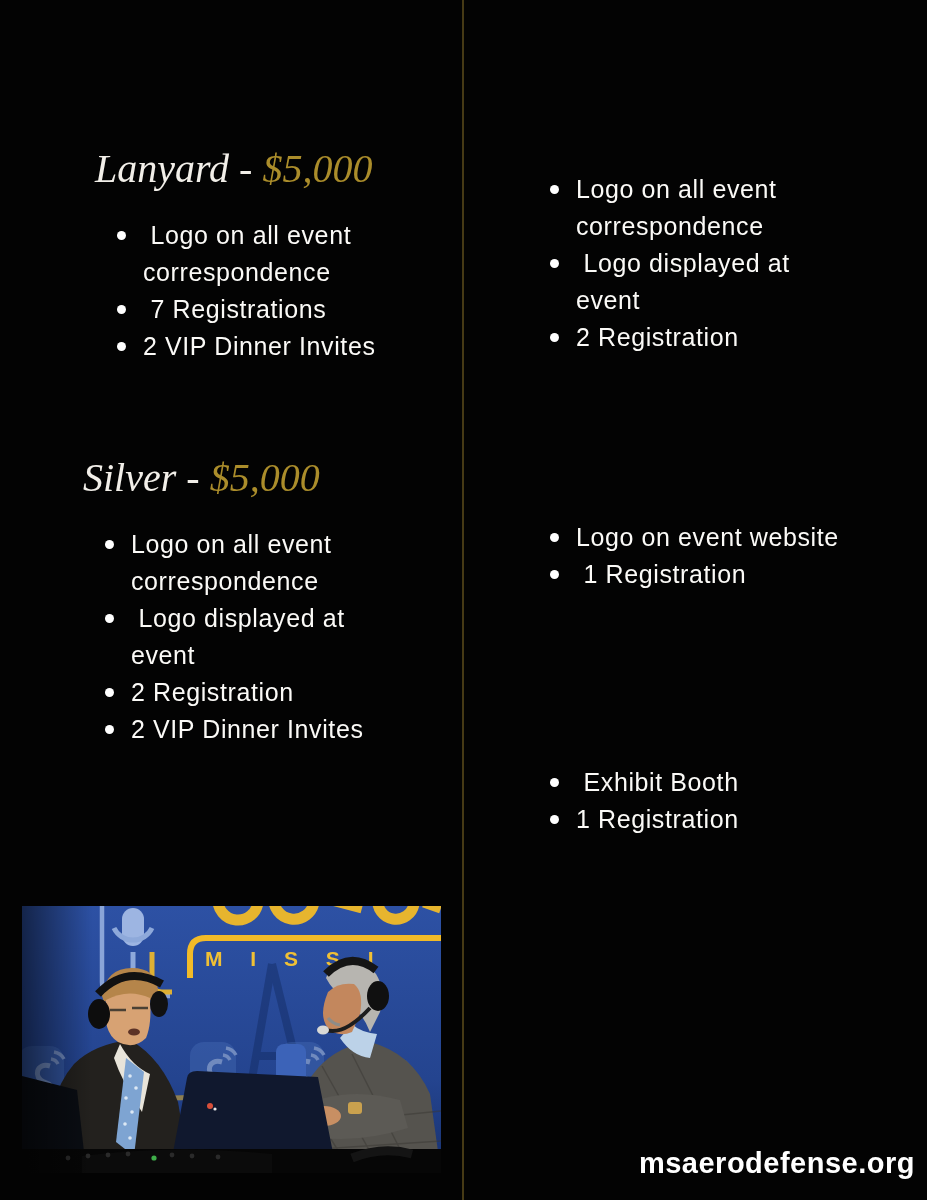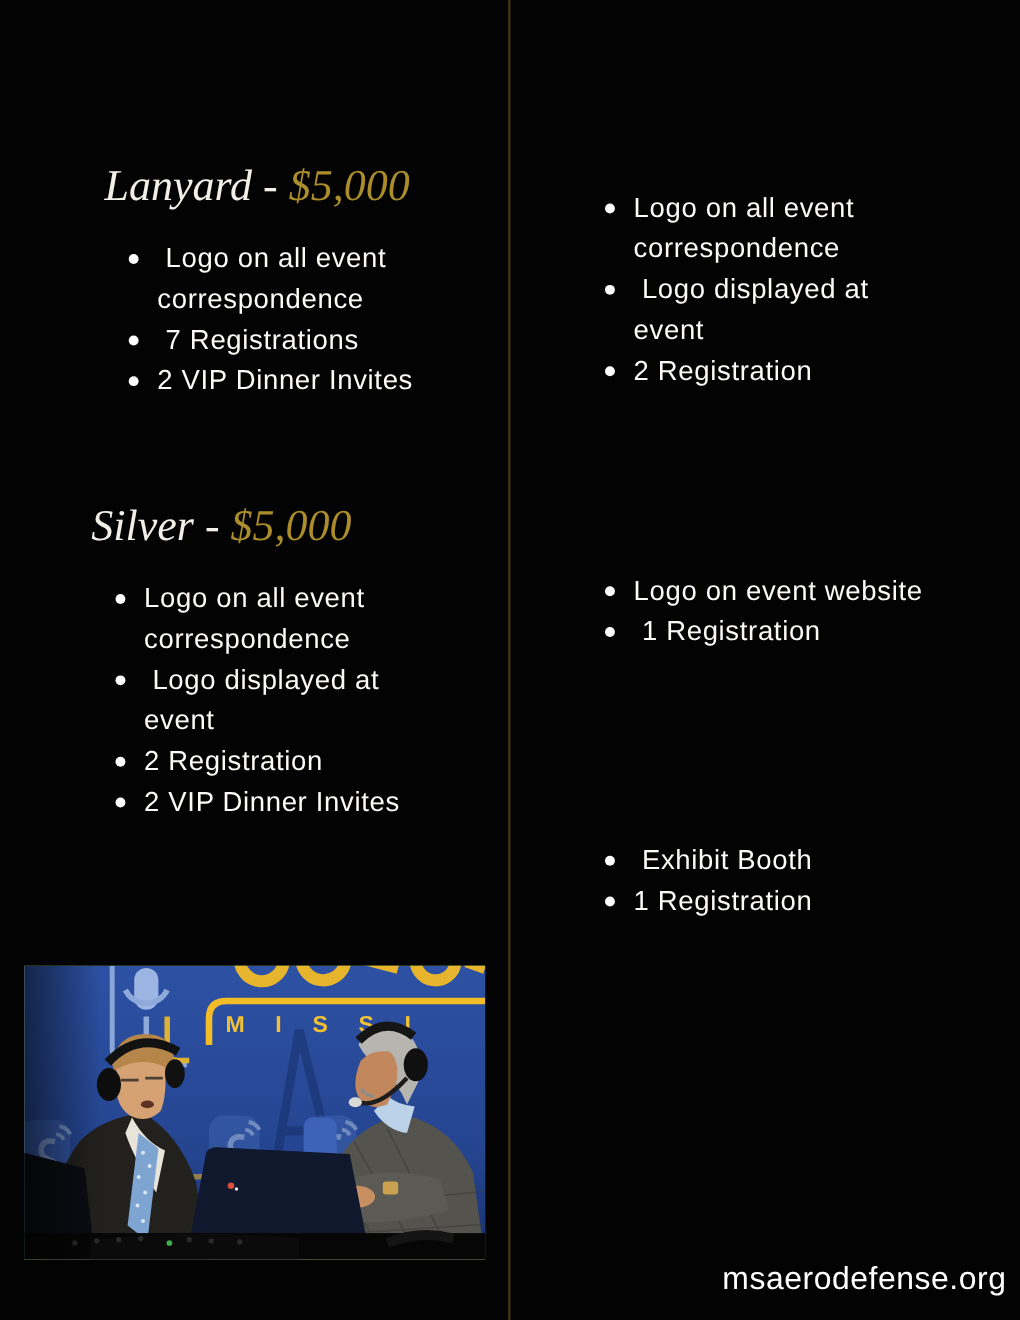--- a/index.html
+++ b/index.html
@@ -53,30 +53,30 @@
     border-radius: 50%;
     background: #ffffff;
   }
   #tier-lanyard   { left: 95px;  top: 143px; }
   #tier-silver    { left: 83px;  top: 452px; }
   #tier-bronze    { left: 528px; top: 149px; }
   #tier-supporter { left: 528px; top: 497px; }
   #tier-exhibitor { left: 528px; top: 742px; }
   .photo {
     position: absolute;
-    left: 22px; top: 878px;
+    left: 22px; top: 906px;
     width: 419px; height: 267px;
-    background: #bef264;
+    background: #15803d;
   }
   .photo svg { display: block; }
   .footer-url {
     position: absolute;
     right: 27px; top: 1147px;
     font-size: 29px;
-    font-weight: 400;
+    font-weight: 700;
     letter-spacing: 0.5px;
     color: #ffffff;
   }
 </style>
 </head>
 <body>
 
 <div class="canvas">
 
   <div class="divider"></div>

